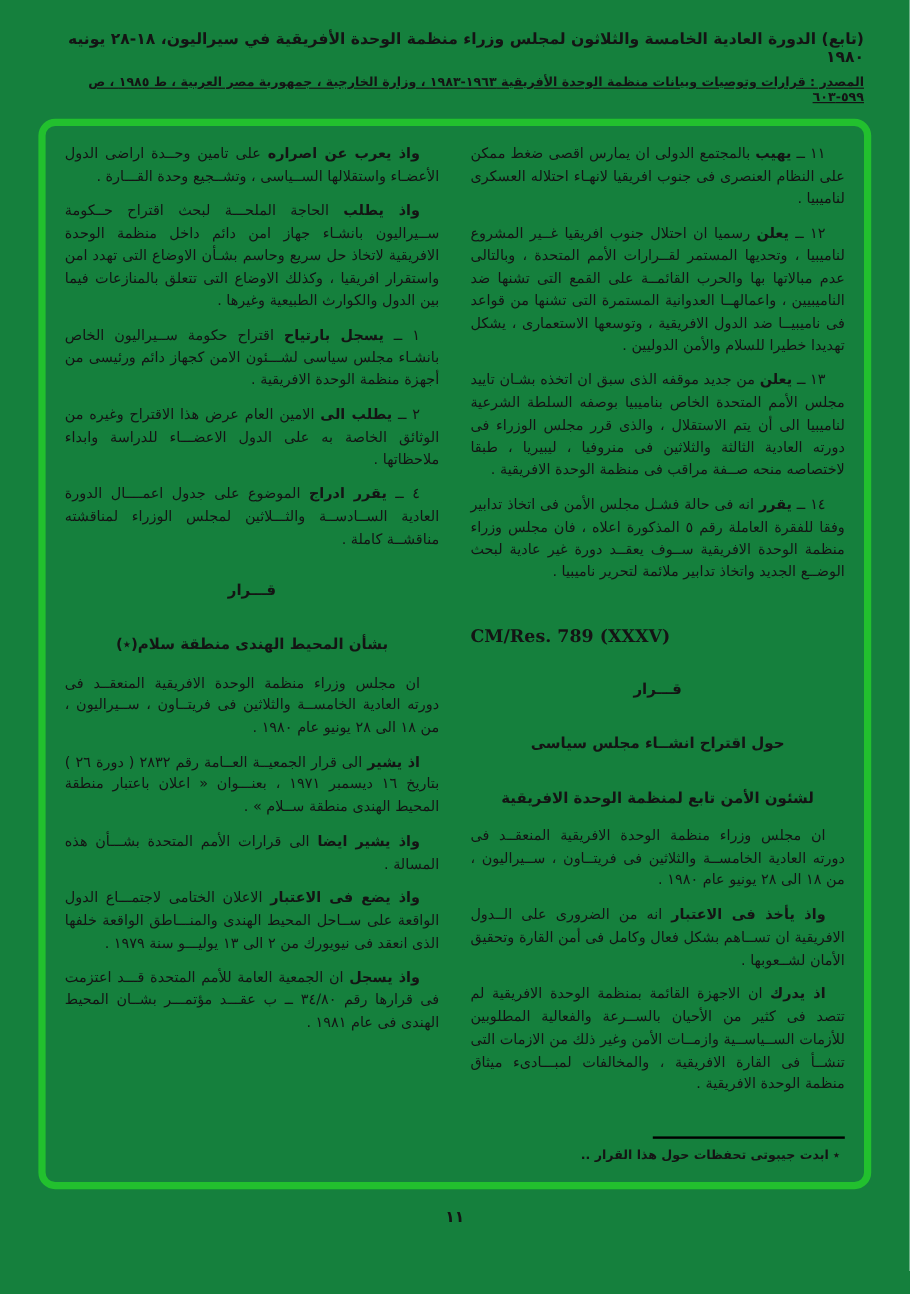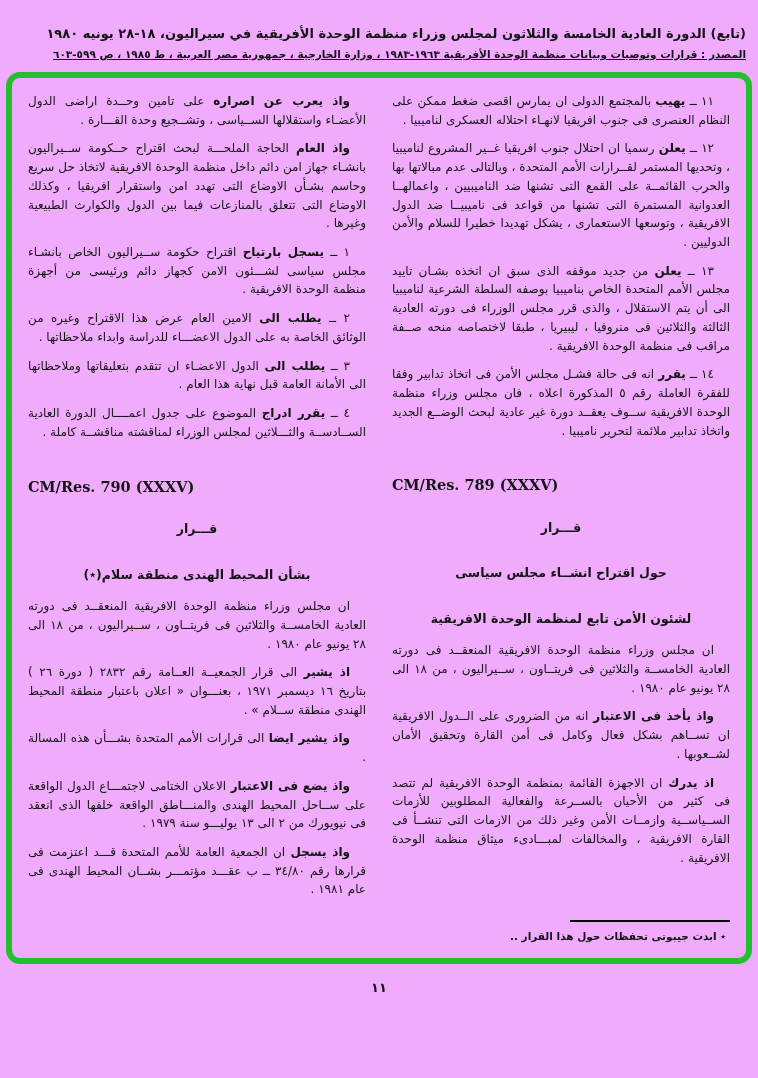--- a/index.html
+++ b/index.html
@@ -1,21 +1,21 @@
 <!DOCTYPE html>
 <html lang="ar"><head>
 <meta charset="utf-8">
 <style>
   * { box-sizing: border-box; }
   html, body { margin: 0; padding: 0; background: #ffffff; }
   .page {
     width: 758px;
     min-height: 1078px;
-    background: #f0abfc;
-    padding: 26px 6px 0;
+    background: #15803d;
+    padding: 26px 32px 0;
     font-family: "DejaVu Sans", sans-serif;
     color: #141414;
   }
   .header { direction: rtl; text-align: right; padding: 0 6px; }
   .header-line1 { font-size: 13px; font-weight: bold; letter-spacing: 0; }
   .header-line2 { font-size: 10.5px; font-weight: bold; margin-top: 7px; text-decoration: underline; }
 
   .frame {
     margin-top: 12px;
     border: 6px solid #22c02e;
@@ -137,46 +137,40 @@
         </div>
       </div>
 
       <div class="col">
 
         <p class="para">
           <b class="lead">واذ يعرب عن اصراره</b>
           <span>على تامين وحــدة اراضى الدول الأعضـاء واستقلالها الســياسى ، وتشــجيع وحدة القـــارة .</span>
         </p>
         <p class="para">
-          <b class="lead">واذ العام</b>
+          <b class="lead">واذ يطلب</b>
           <span>الحاجة الملحـــة لبحث اقتراح حــكومة ســيراليون بانشـاء جهاز امن دائم داخل منظمة الوحدة الافريقية لاتخاذ حل سريع وحاسم بشـأن الاوضاع التى تهدد امن واستقرار افريقيا ، وكذلك الاوضاع التى تتعلق بالمنازعات فيما بين الدول والكوارث الطبيعية وغيرها .</span>
         </p>
 
         <p class="para">
           <span class="num">١ ــ</span>
           <b class="lead">يسجل بارتياح</b>
           <span>اقتراح حكومة ســيراليون الخاص بانشـاء مجلس سياسى لشـــئون الامن كجهاز دائم ورئيسى من أجهزة منظمة الوحدة الافريقية .</span>
         </p>
         <p class="para">
           <span class="num">٢ ــ</span>
           <b class="lead">يطلب الى</b>
           <span>الامين العام عرض هذا الاقتراح وغيره من الوثائق الخاصة به على الدول الاعضـــاء للدراسة وابداء ملاحظاتها .</span>
         </p>
         <p class="para">
-          <span class="num">٣ ــ</span>
-          <b class="lead">يطلب الى</b>
-          <span>الدول الاعضـاء ان تتقدم بتعليقاتها وملاحظاتها الى الأمانة العامة قبل نهاية هذا العام .</span>
-        </p>
-        <p class="para">
           <span class="num">٤ ــ</span>
           <b class="lead">يقرر ادراج</b>
           <span>الموضوع على جدول اعمــــال الدورة العادية الســادســة والثـــلاثين لمجلس الوزراء لمناقشته مناقشــة كاملة .</span>
         </p>
 
-        <div class="res">CM/Res. 790 (XXXV)</div>
 
         <div class="h-center">قـــرار</div>
         <div class="h-center">بشأن المحيط الهندى منطقة سلام(٭)</div>
 
         <p class="para">
           <b class="lead"></b>
           <span>ان مجلس وزراء منظمة الوحدة الافريقية المنعقــد فى دورته العادية الخامســة والثلاثين فى فريتــاون ، ســيراليون ، من ١٨ الى ٢٨ يونيو عام ١٩٨٠ .</span>
         </p>
         <p class="para">
           <b class="lead">اذ يشير</b>

